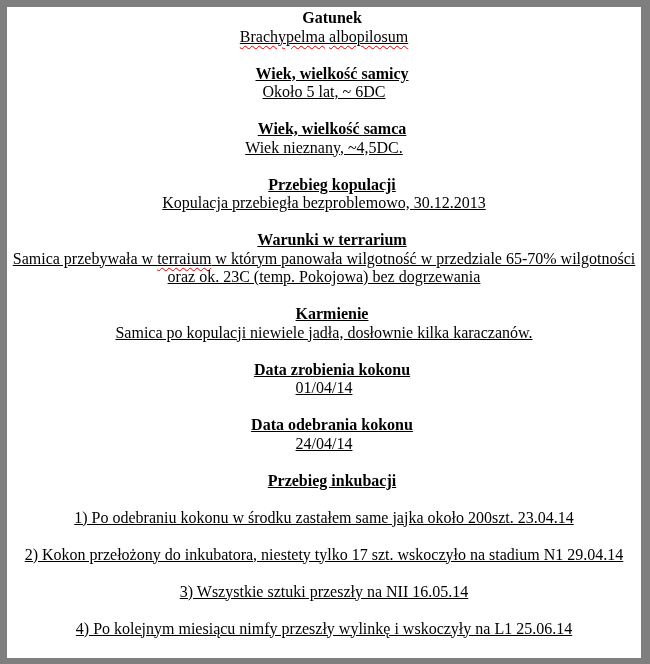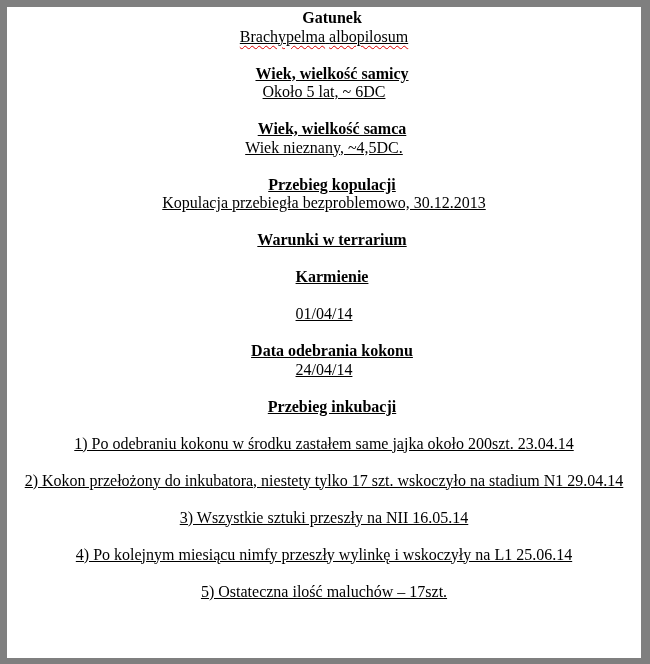--- a/index.html
+++ b/index.html
@@ -49,25 +49,28 @@
       <div class="section">
         <div class="heading">Wiek, wielkość samca</div>
         <div class="line"><span>Wiek nieznany, ~4,5DC.</span></div>
       </div>
       <div class="section">
         <div class="heading">Przebieg kopulacji</div>
         <div class="line"><span>Kopulacja przebiegła bezproblemowo, 30.12.2013</span></div>
       </div>
       <div class="section">
         <div class="heading">Warunki w terrarium</div>
+        <div class="line"><span>Samica przebywała w </span><span class="sq">terraium</span><span> w którym panowała wilgotność w przedziale 65-70% wilgotności oraz ok. 23C (temp. Pokojowa) bez dogrzewania</span></div>
       </div>
       <div class="section">
         <div class="heading">Karmienie</div>
+        <div class="line"><span>Samica po kopulacji niewiele jadła, dosłownie kilka karaczanów.</span></div>
       </div>
       <div class="section">
+        <div class="heading">Data zrobienia kokonu</div>
         <div class="line"><span>01/04/14</span></div>
       </div>
       <div class="section">
         <div class="heading">Data odebrania kokonu</div>
         <div class="line"><span>24/04/14</span></div>
       </div>
       <div class="section">
         <div class="heading">Przebieg inkubacji</div>
         <div class="line spaced"><span>1) Po odebraniu kokonu w środku zastałem same jajka około 200szt. 23.04.14</span></div>
         <div class="line spaced"><span>2) Kokon przełożony do inkubatora, niestety tylko 17 szt. wskoczyło na stadium N1 29.04.14</span></div>

